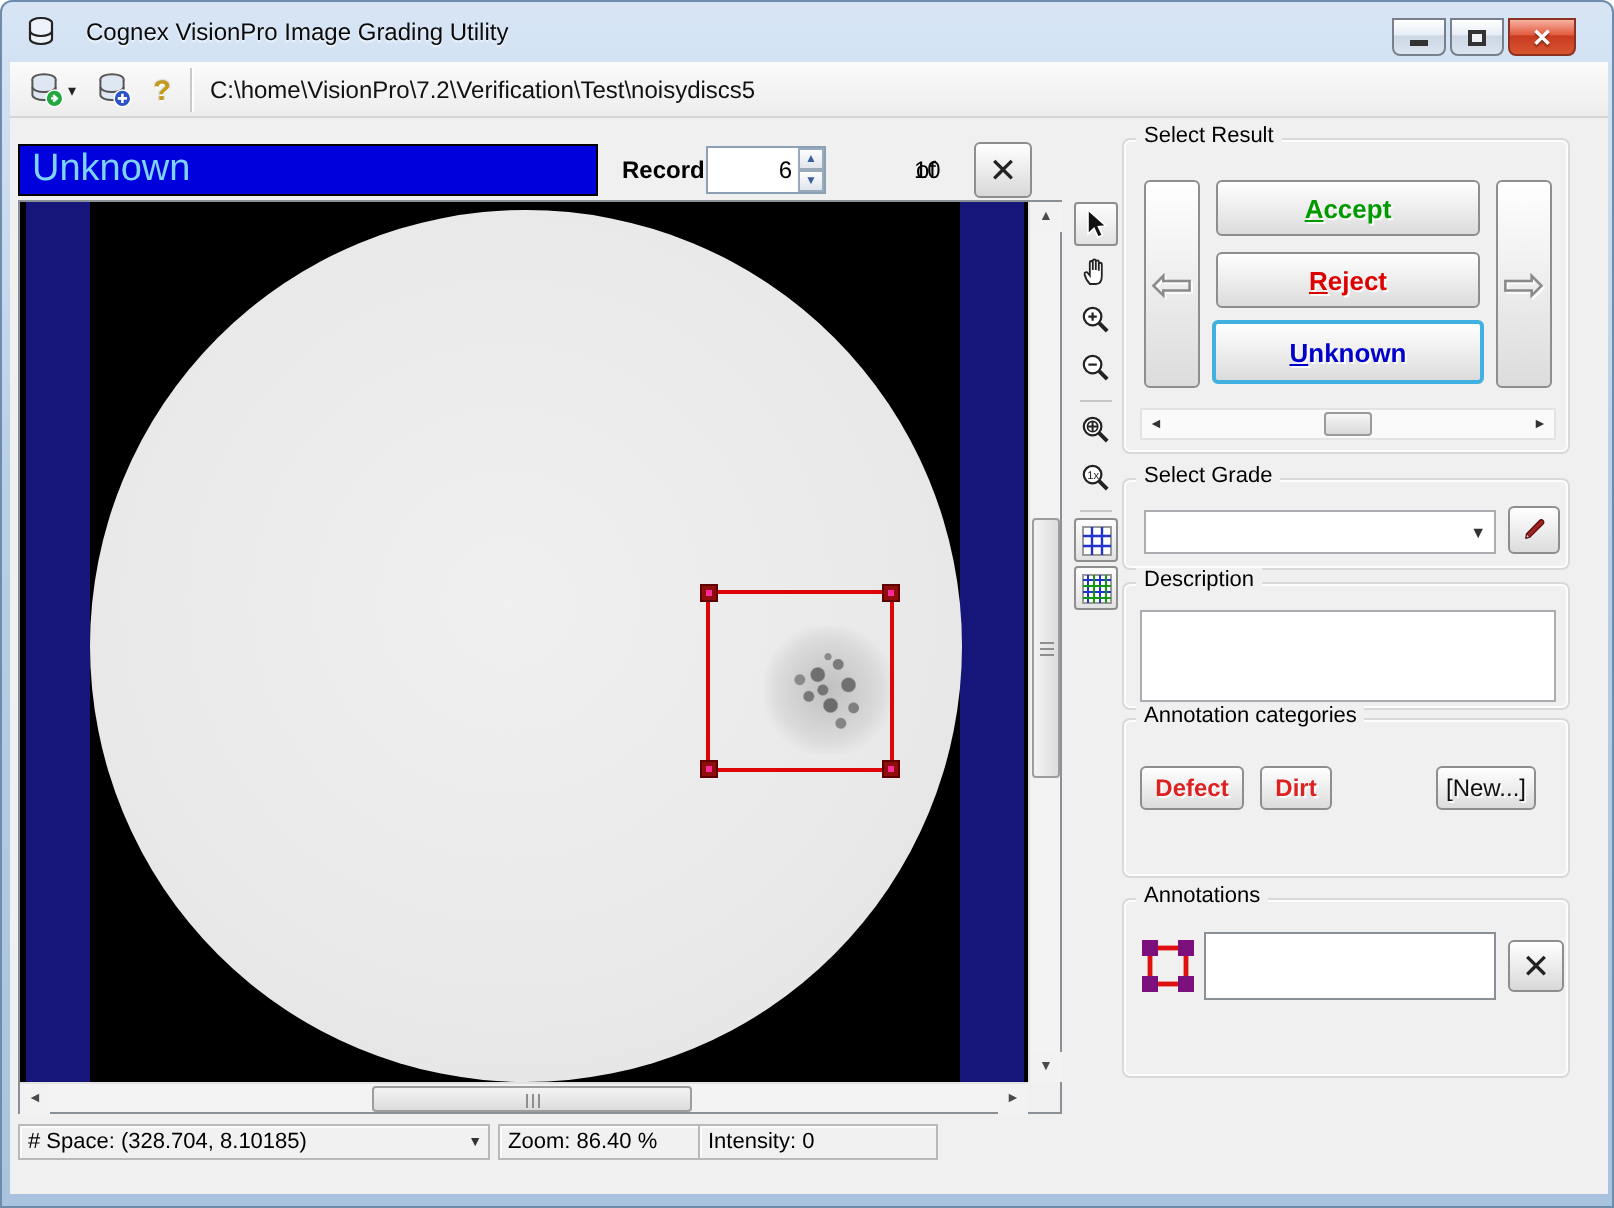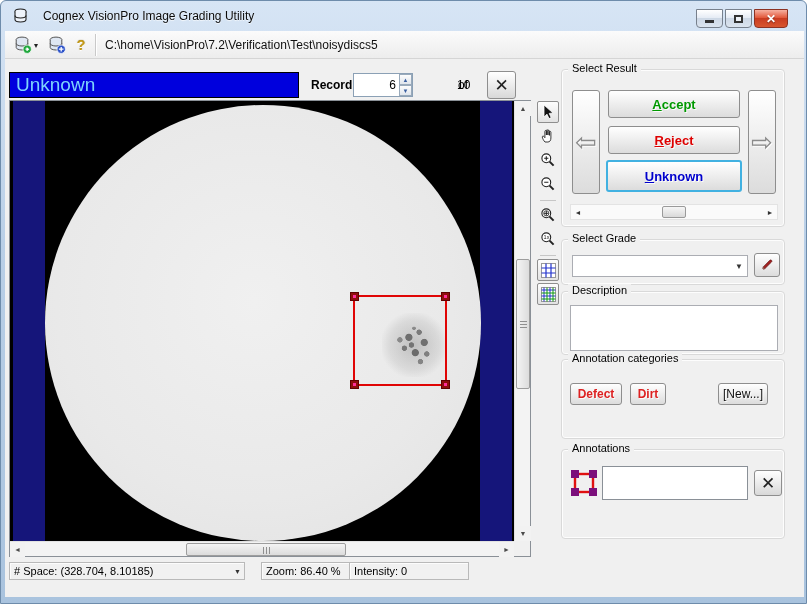--- a/index.html
+++ b/index.html
@@ -160,21 +160,21 @@
   #ann-input { position:absolute; left:40px; top:16px; width:146px; height:34px;
     border:1px solid #8a9097; background:#fff; font-family:"Liberation Sans",sans-serif;
     font-size:12px; padding:0 4px; outline:none; }
   #ann-delete { position:absolute; left:192px; top:20px; width:28px; height:26px; }
   
   .status-panel { position:absolute; top:531px; height:18px; background:#f1f1f1;
     border:1px solid #b9b9b9; box-shadow:inset 1px 1px 0 #fcfcfc; font-size:11px;
     color:#000; display:flex; align-items:center; padding:0 4px; white-space:nowrap; }
   #sp-space { left:4px; width:236px; }
   #sp-space .caret { position:absolute; right:3px; font-size:7px; color:#333; }
-  #sp-zoom { left:256px; width:112px; }
+  #sp-zoom { left:244px; width:112px; }
   #sp-int { left:344px; width:120px; }
   u { text-decoration:underline; }
   svg { display:block; }
 </style>
 </head>
 <body>
 
 <div id="win">
 
   <div id="titlebar">

